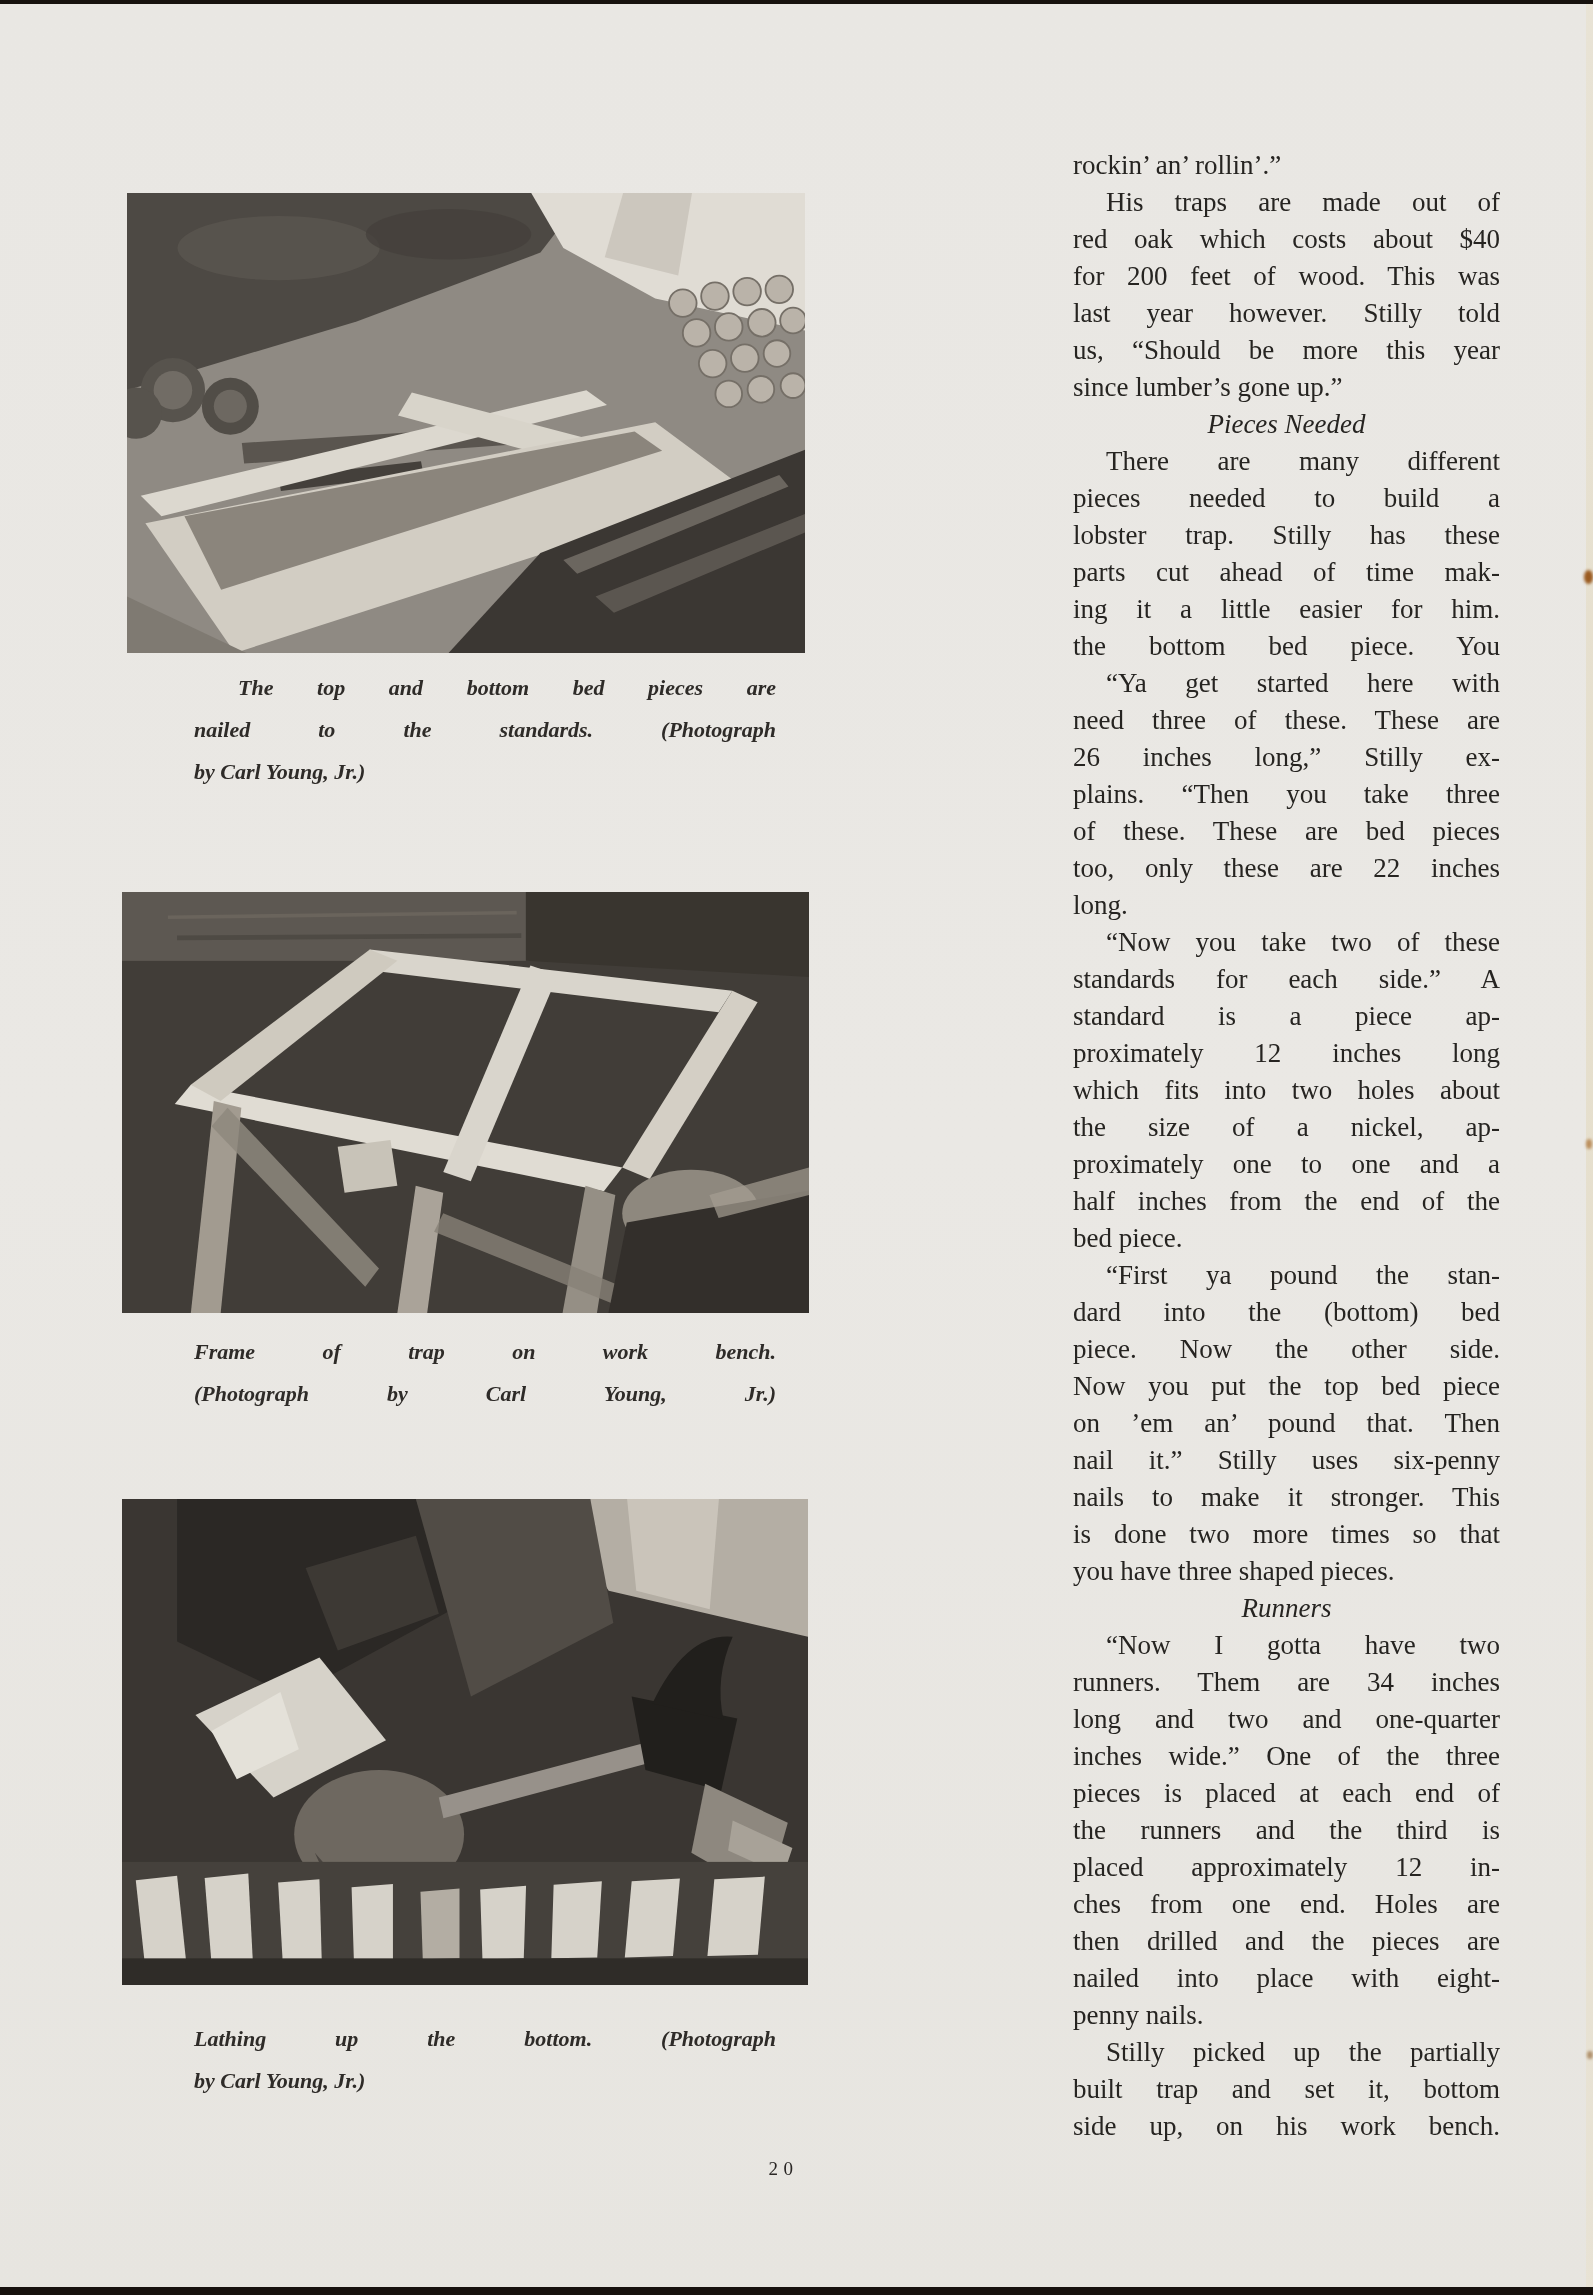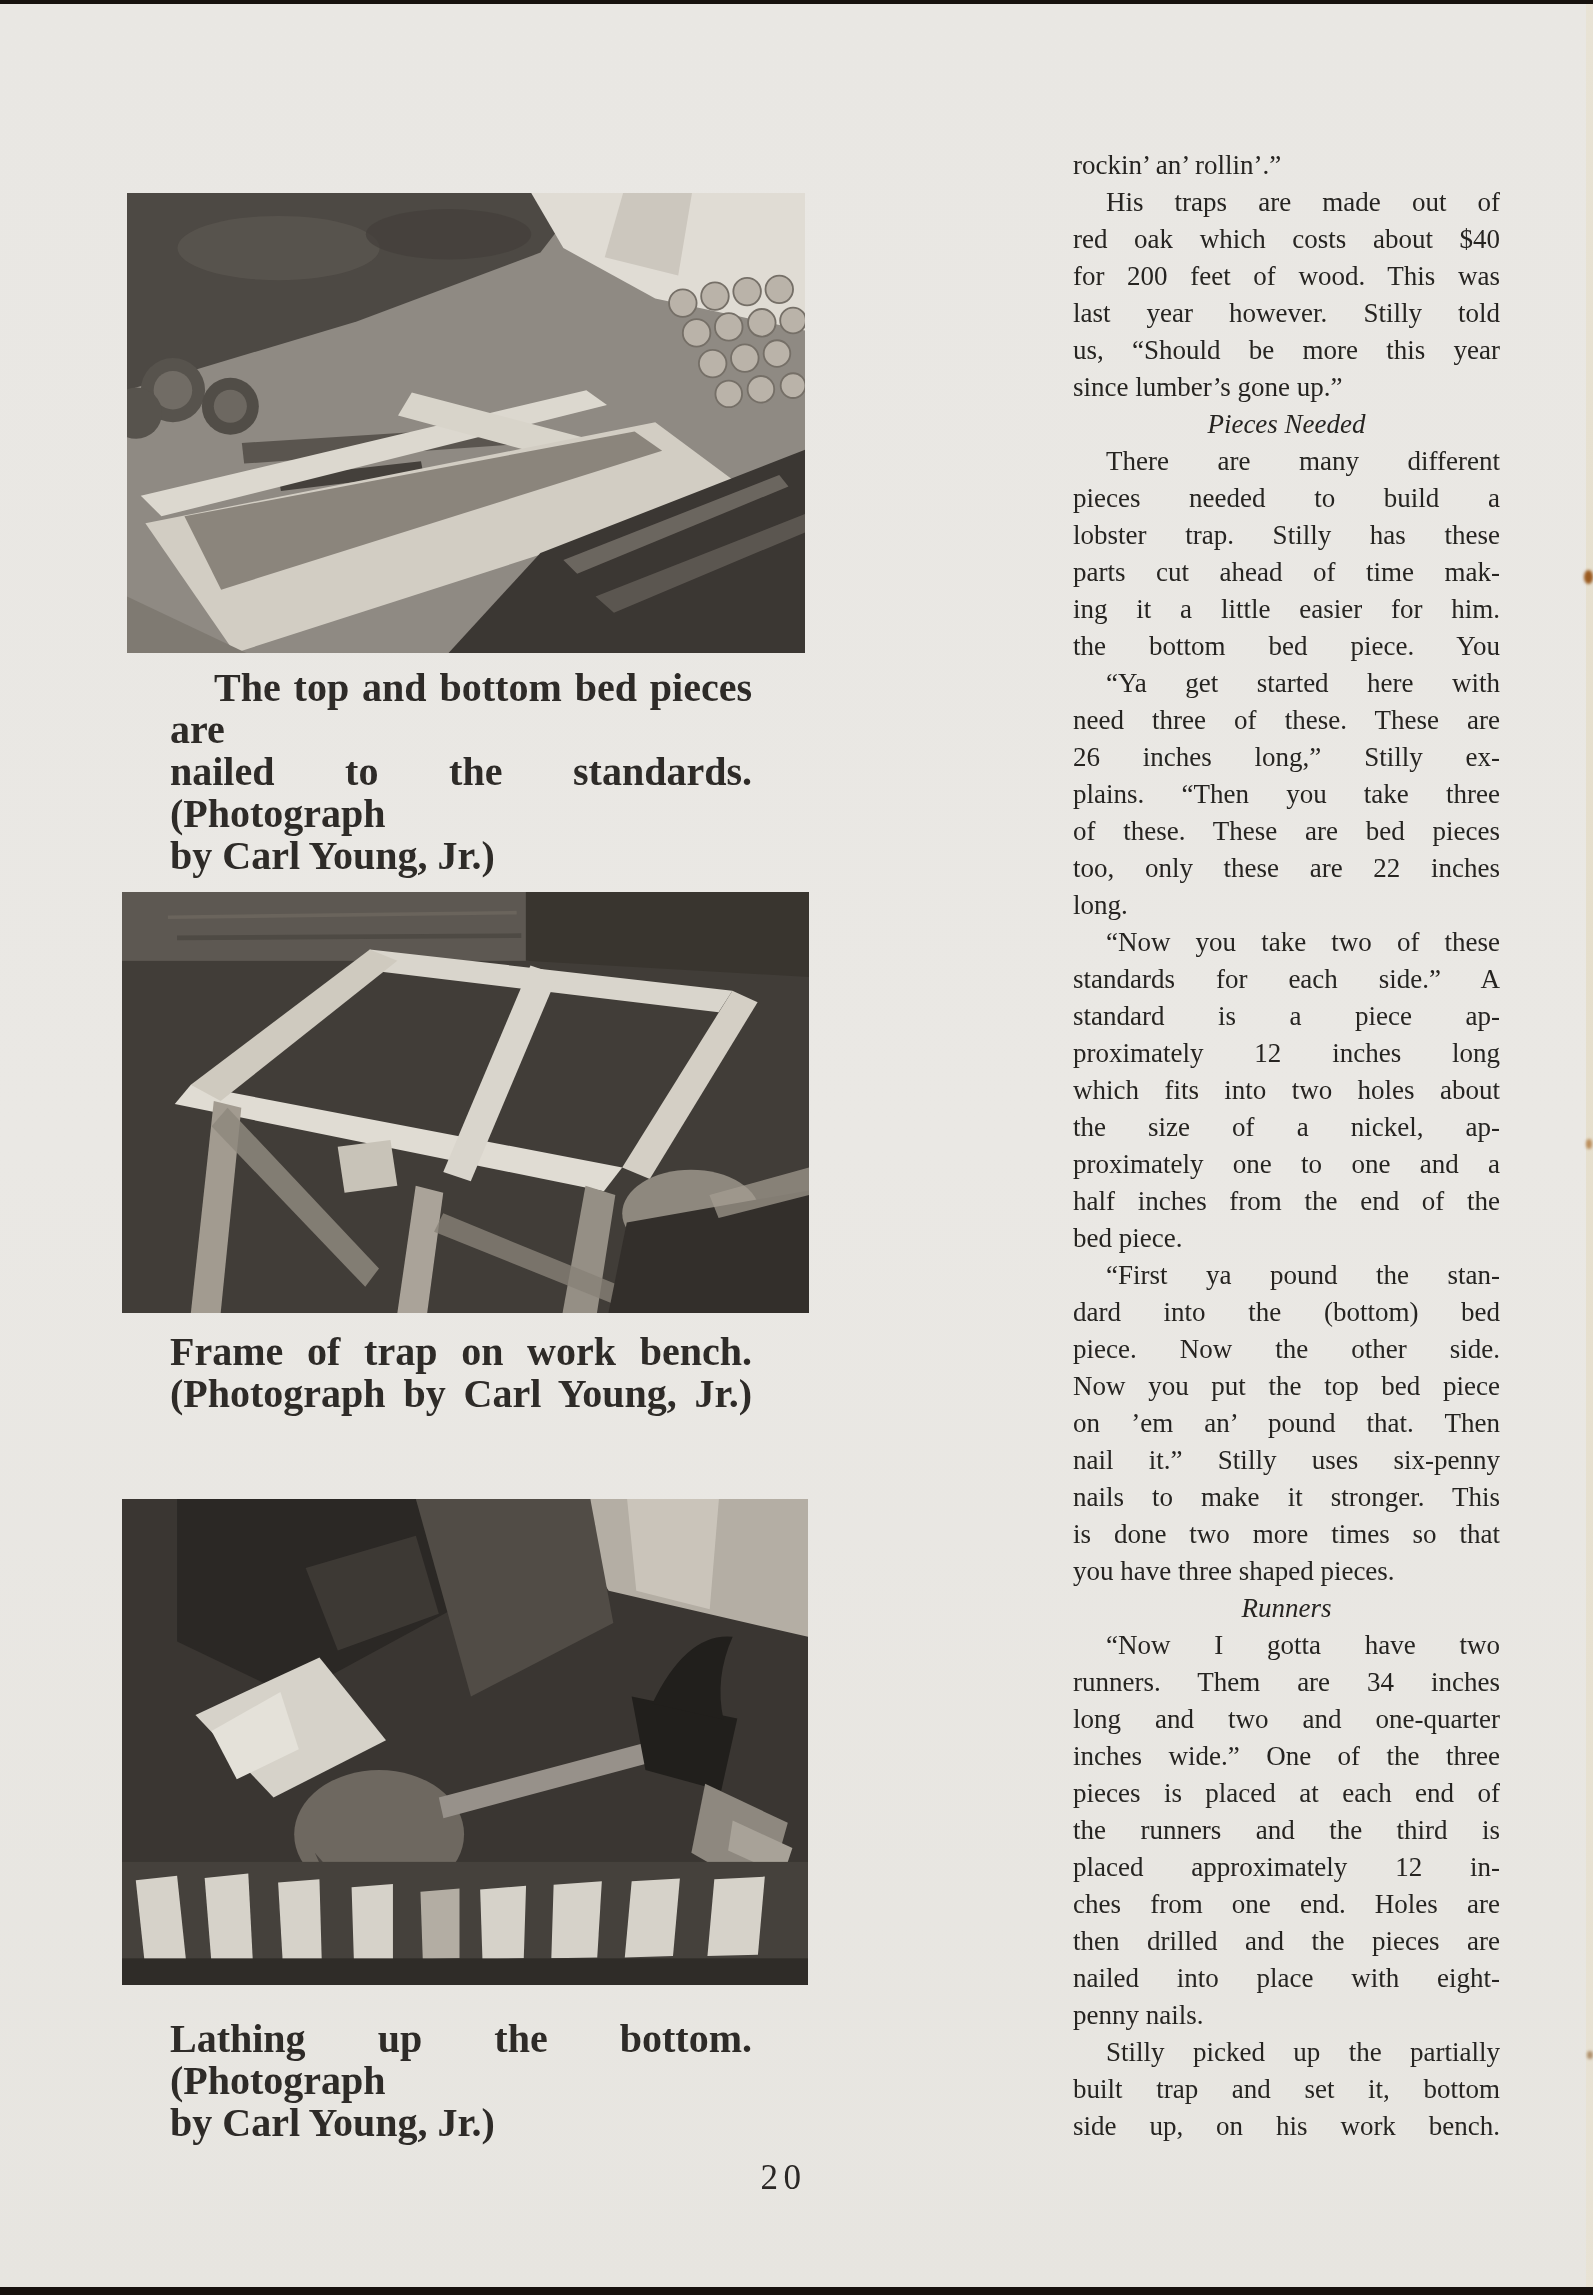--- a/index.html
+++ b/index.html
@@ -24,43 +24,43 @@
   .spot2{right:1.8px;top:1139px;width:6.4px;height:10px;background:#a86a2a;opacity:.7;}
   .spot3{right:1.4px;top:2051px;width:5.5px;height:8.3px;background:#8a5a28;opacity:.6;}
 
   .photo{position:absolute;margin:0;padding:0;}
   .photo svg{display:block;width:100%;height:100%;}
   .photo1{left:127px;top:193px;width:678px;height:460px;}
   .photo2{left:122px;top:892px;width:687px;height:421px;}
   .photo3{left:122px;top:1499px;width:686px;height:486px;}
 
   .caption{
-    position:absolute;left:170px;width:582px;
-    font-weight:bold;
-    font-size:40px;line-height:42px;color:#2e2b28;
+    position:absolute;left:194px;width:582px;
+    font-style:italic;font-weight:bold;
+    font-size:22px;line-height:42px;color:#2e2b28;
   }
   .cap1{top:667px;}
   .cap2{top:1331px;}
   .cap3{top:2018px;}
   .cap-line{text-align:left;}
   .cap-line.j{text-align:justify;text-align-last:justify;}
   .cap-line.ind{text-indent:44px;}
 
   .column{
     position:absolute;left:1073px;top:147px;width:427px;
     font-size:27px;line-height:37px;
   }
   .col-line{text-align:justify;text-align-last:justify;}
   .col-line.last{text-align-last:left;}
   .col-line.heading{text-align:center;text-align-last:center;font-weight:normal;font-style:italic;}
   .col-line.ind{text-indent:33px;}
 
   .page-number{
     position:absolute;left:719px;top:2158px;width:129px;
-    text-align:center;font-size:35px;letter-spacing:5.5px;color:#2a2725;
+    text-align:center;font-size:19px;letter-spacing:5.5px;color:#2a2725;
   }
 </style>
 </head>
 <body>
 
 <div class="page">
 
   <div class="scan-edge top"></div>
 
   <figure class="photo photo1">

